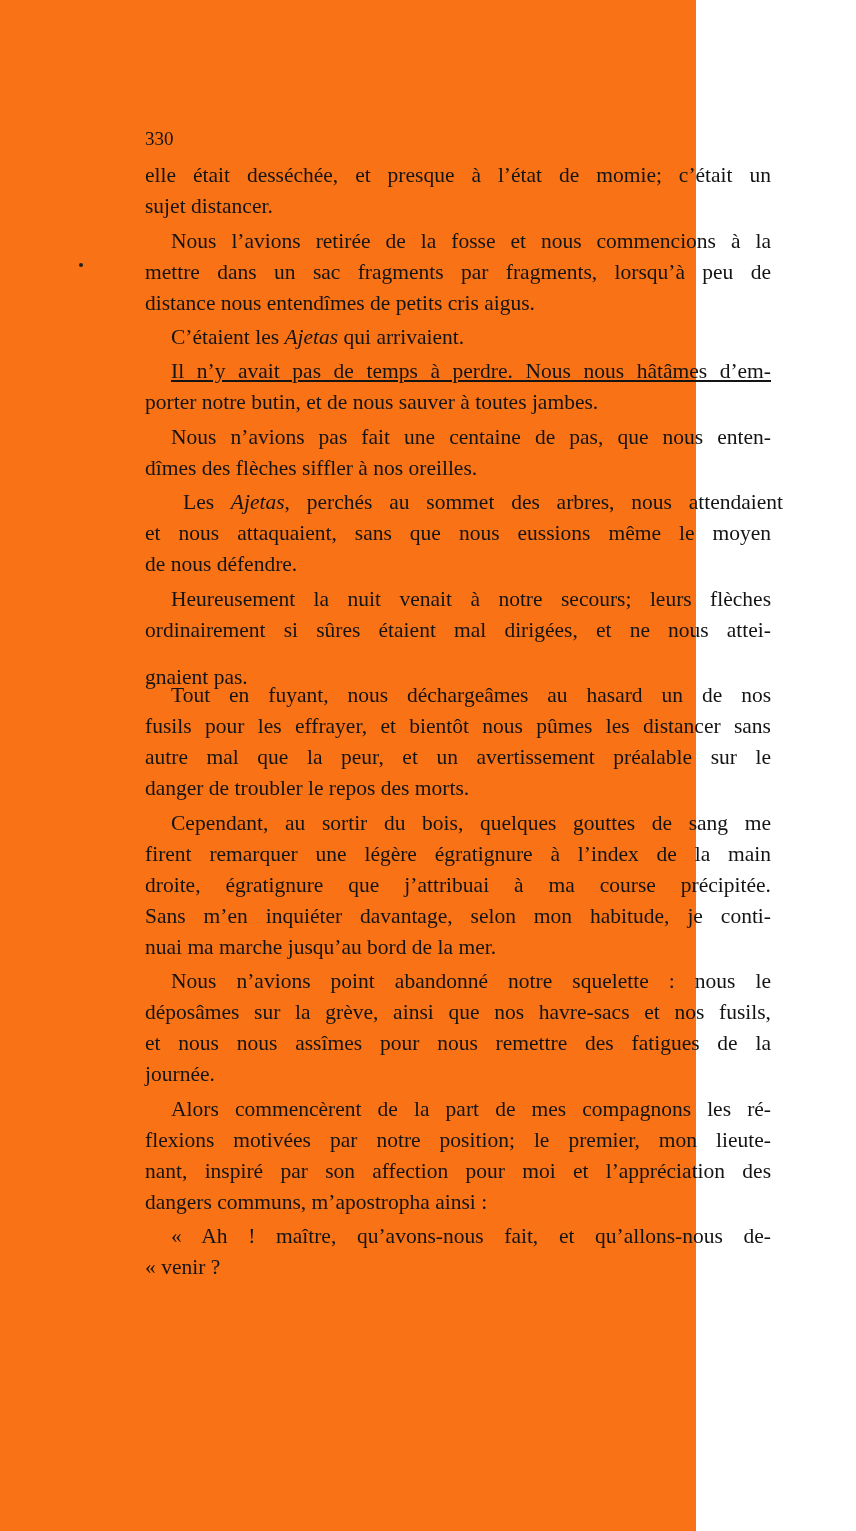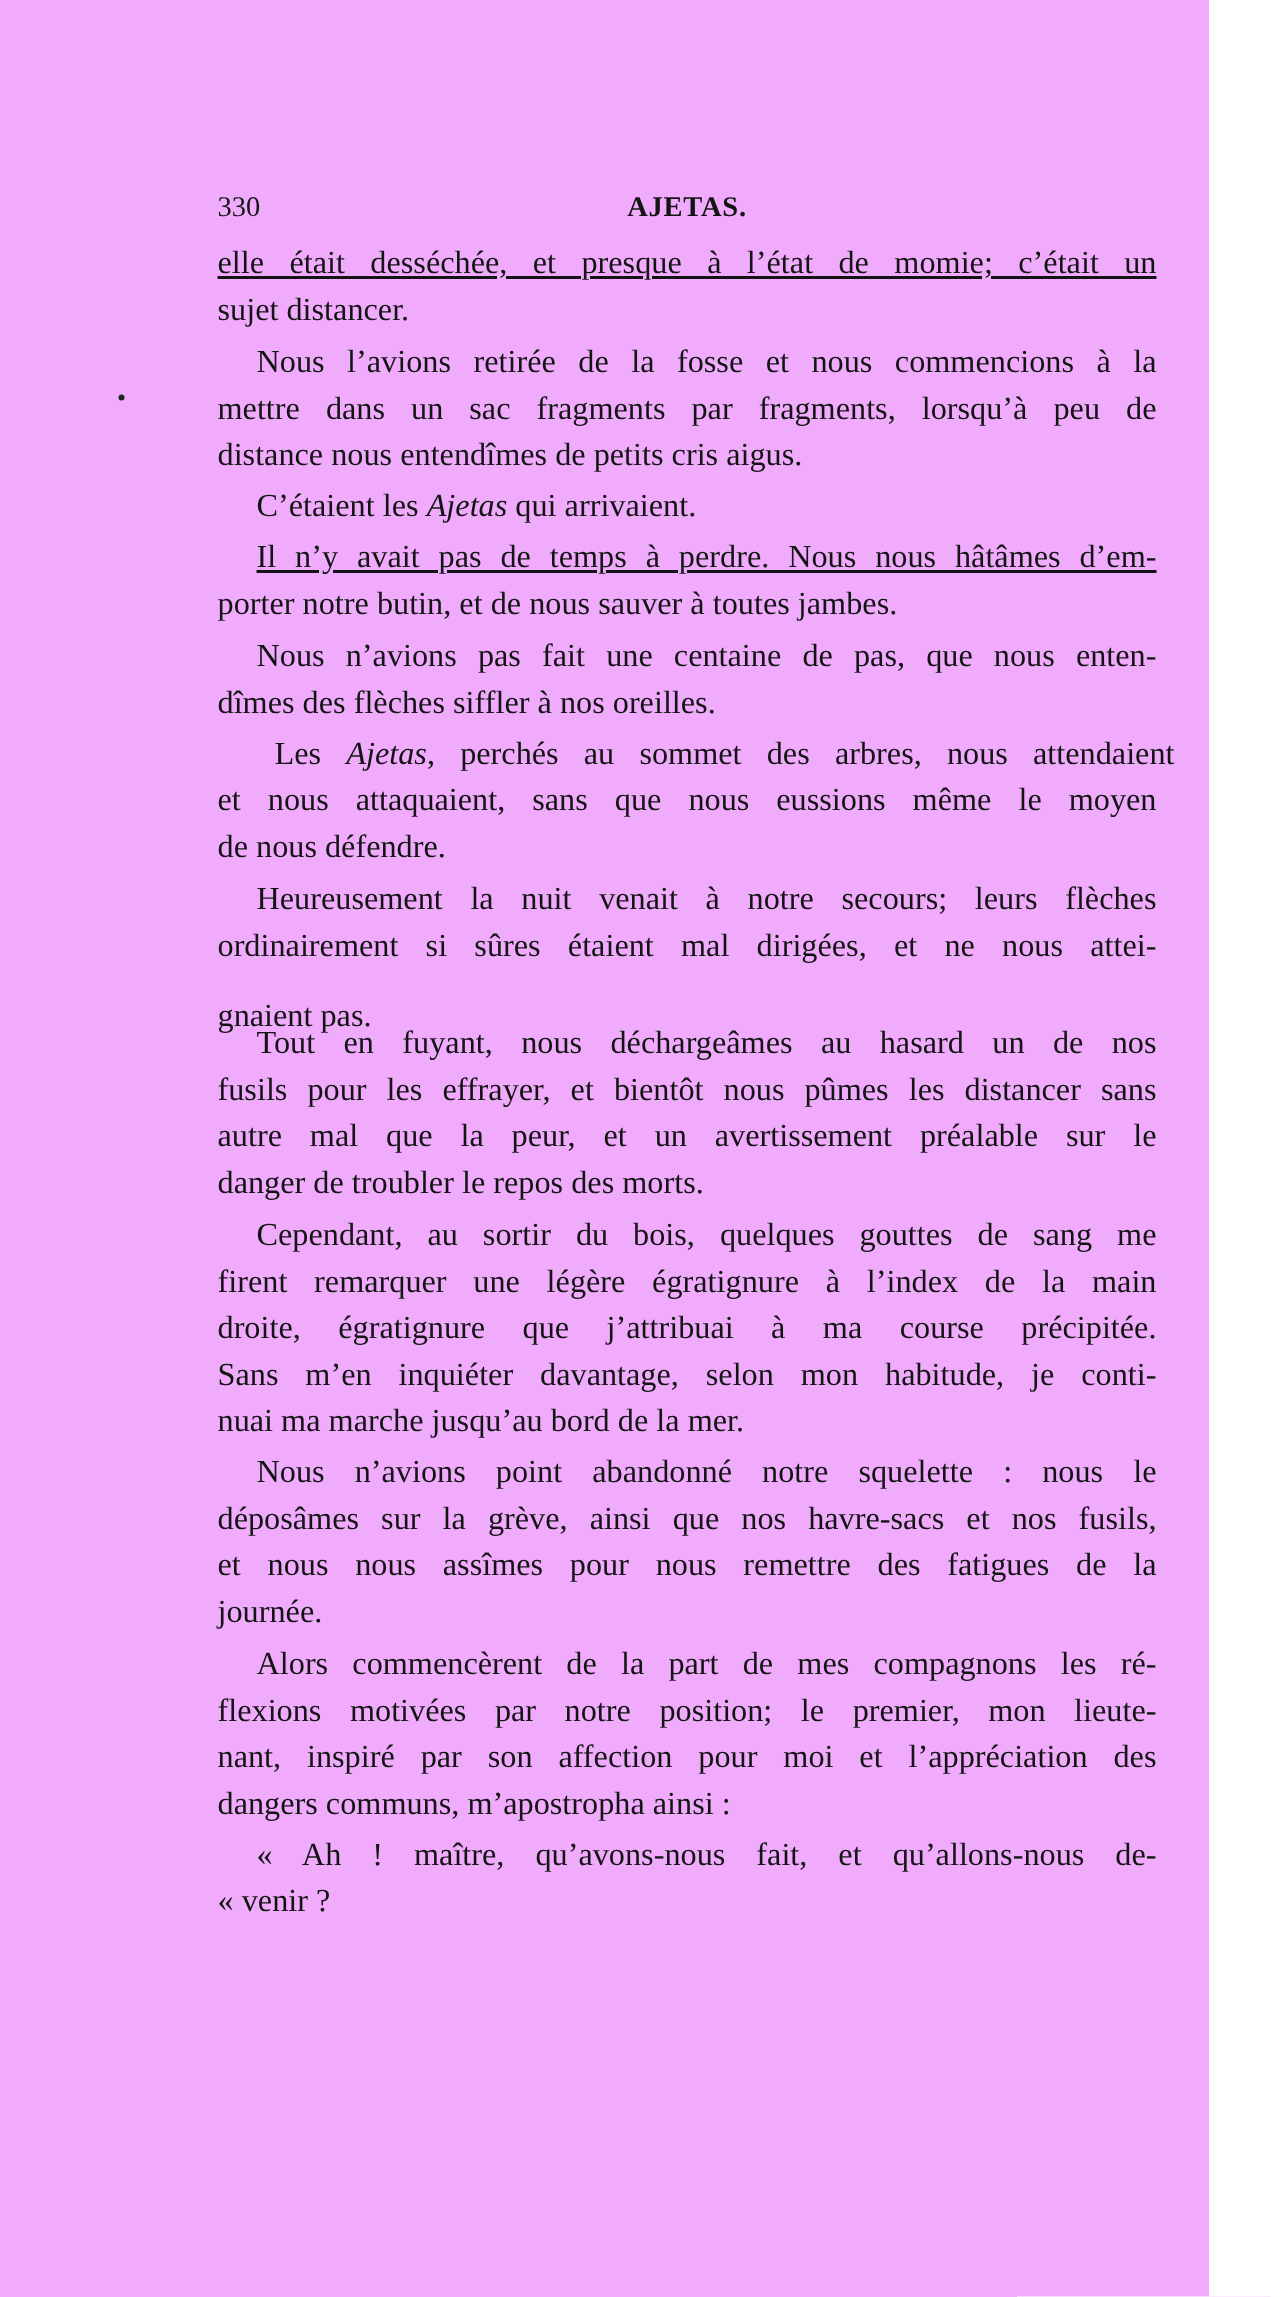--- a/index.html
+++ b/index.html
@@ -1,19 +1,19 @@
 <!DOCTYPE html>
 <html><head>
 <meta charset="utf-8">
 <style>
   html, body { margin: 0; padding: 0; background: #ffffff; }
   body { width: 856px; height: 1531px; position: relative; overflow: hidden; }
   .page {
-    position: absolute; left: 0; top: 0; width: 806px; height: 1531px;
-    background: #f0abfc; color: #141414;
+    position: absolute; left: 0; top: 0; width: 696px; height: 1531px;
+    background: #f97316; color: #141414;
     font-family: "Liberation Serif", "DejaVu Serif", serif;
   }
   .header {
     position: absolute; left: 145px; top: 128px; width: 626px; height: 26px;
     font-size: 19px;
   }
   .page-number { position: absolute; left: 0; top: 0; }
   .running-title { position: absolute; left: 0; right: 0; top: 0; text-align: center; font-weight: bold; letter-spacing: 0.5px; }
   .body-text { position: absolute; left: 145px; top: 160px; width: 626px; }
   .line {
@@ -25,24 +25,23 @@
   .line.last { text-align-last: left; }
   .speck { position: absolute; left: 79px; top: 263px; width: 4px; height: 4px; border-radius: 50%; background: #222; }
 </style>
 </head>
 <body>
 
 <div class="page">
   <div class="speck"></div>
   <div class="header">
     <span class="page-number">330</span>
-    <span class="running-title">AJETAS.</span>
   </div>
   <div class="body-text" id="body-text">
-      <div class="line" style="top: 0px; text-decoration: underline;">elle était desséchée, et presque à l’état de momie; c’était un</div>
+      <div class="line" style="top: 0px;">elle était desséchée, et presque à l’état de momie; c’était un</div>
       <div class="line last" style="top: 31px;">sujet distancer.</div>
       <div class="line indent" style="top: 66px;">Nous l’avions retirée de la fosse et nous commencions à la</div>
       <div class="line" style="top: 97px;">mettre dans un sac fragments par fragments, lorsqu’à peu de</div>
       <div class="line last" style="top: 128px;">distance nous entendîmes de petits cris aigus.</div>
       <div class="line indent last" style="top: 162px;">C’étaient les <i>Ajetas</i> qui arrivaient.</div>
       <div class="line indent" style="top: 196px; text-decoration: underline;">Il n’y avait pas de temps à perdre. Nous nous hâtâmes d’em-</div>
       <div class="line last" style="top: 227px;">porter notre butin, et de nous sauver à toutes jambes.</div>
       <div class="line indent" style="top: 262px;">Nous n’avions pas fait une centaine de pas, que nous enten-</div>
       <div class="line last" style="top: 293px;">dîmes des flèches siffler à nos oreilles.</div>
       <div class="line indent" style="top: 327px; margin-left: 12px;">Les <i>Ajetas</i>, perchés au sommet des arbres, nous attendaient</div>

